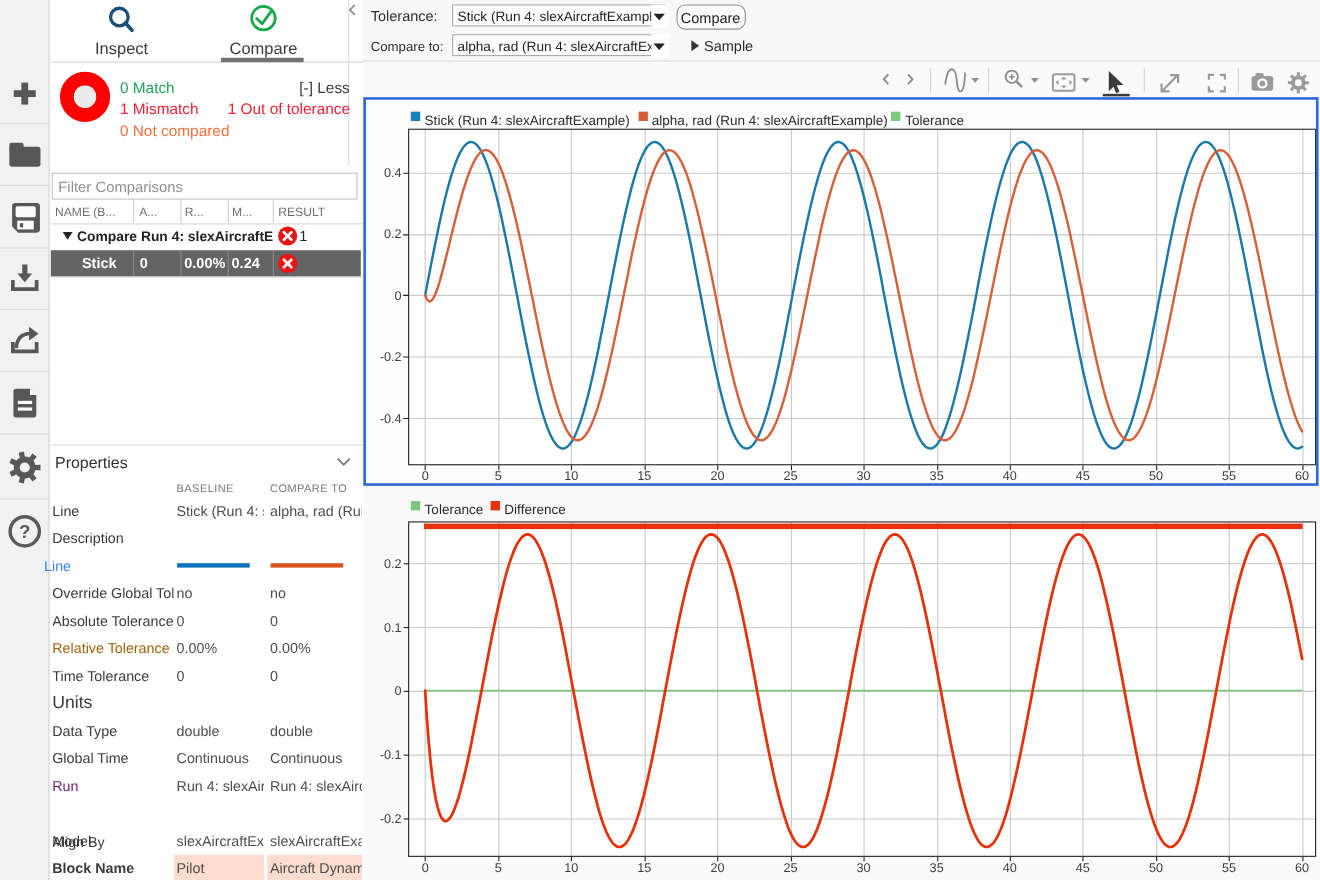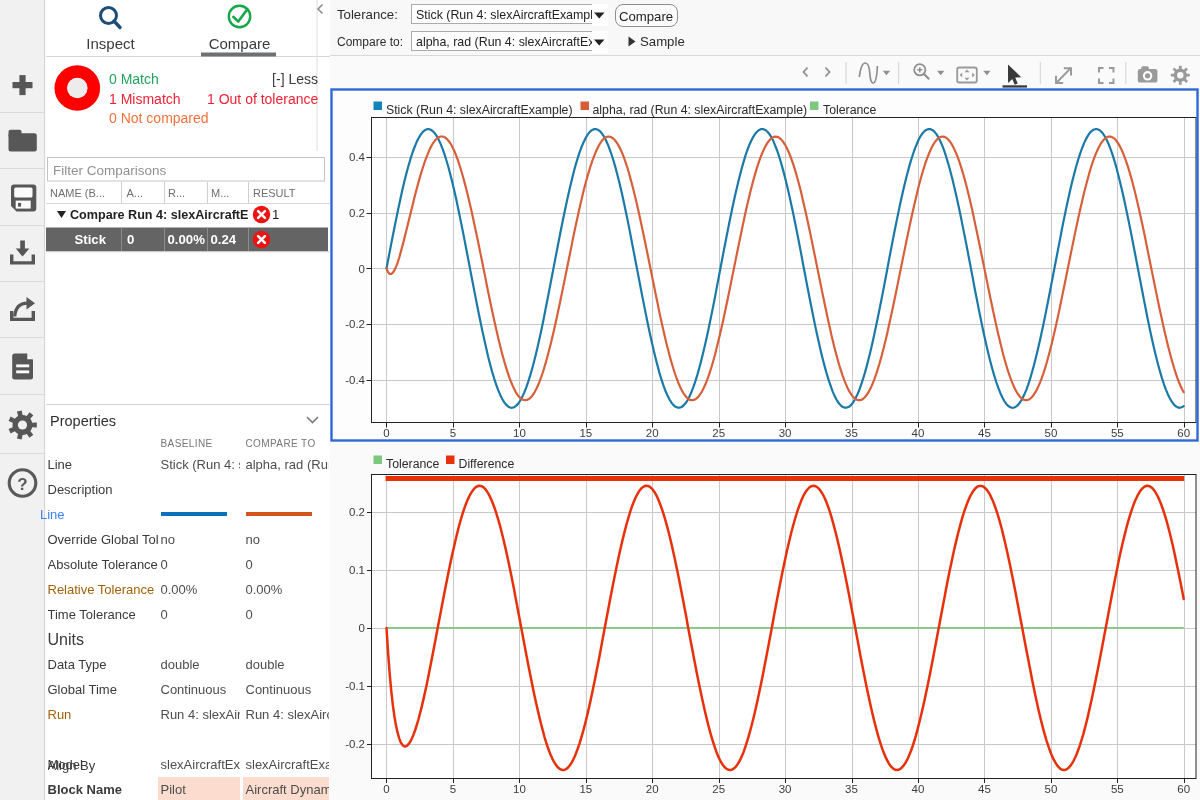--- a/index.html
+++ b/index.html
@@ -116,21 +116,21 @@
 <div style="position:absolute;left:243px;top:601.7px;width:86px;height:25px;line-height:25px;font-size:13px;color:#4d4d4d;white-space:nowrap;overflow:hidden"><span style="padding-left:2.5px">0</span></div>
 <div style="position:absolute;left:47.5px;top:626.8px;width:110.5px;height:25px;line-height:25px;font-size:16px;color:#3a3a3a;white-space:nowrap;overflow:hidden">Units</div>
 <div style="position:absolute;left:158px;top:626.8px;width:82px;height:25px;line-height:25px;font-size:13px;color:#4d4d4d;white-space:nowrap;overflow:hidden"><span style="padding-left:2.5px"></span></div>
 <div style="position:absolute;left:243px;top:626.8px;width:86px;height:25px;line-height:25px;font-size:13px;color:#4d4d4d;white-space:nowrap;overflow:hidden"><span style="padding-left:2.5px"></span></div>
 <div style="position:absolute;left:47.5px;top:651.8px;width:110.5px;height:25px;line-height:25px;font-size:13px;color:#3a3a3a;white-space:nowrap;overflow:hidden">Data Type</div>
 <div style="position:absolute;left:158px;top:651.8px;width:82px;height:25px;line-height:25px;font-size:13px;color:#4d4d4d;white-space:nowrap;overflow:hidden"><span style="padding-left:2.5px">double</span></div>
 <div style="position:absolute;left:243px;top:651.8px;width:86px;height:25px;line-height:25px;font-size:13px;color:#4d4d4d;white-space:nowrap;overflow:hidden"><span style="padding-left:2.5px">double</span></div>
 <div style="position:absolute;left:47.5px;top:676.9px;width:110.5px;height:25px;line-height:25px;font-size:13px;color:#3a3a3a;white-space:nowrap;overflow:hidden">Global Time</div>
 <div style="position:absolute;left:158px;top:676.9px;width:82px;height:25px;line-height:25px;font-size:13px;color:#4d4d4d;white-space:nowrap;overflow:hidden"><span style="padding-left:2.5px">Continuous</span></div>
 <div style="position:absolute;left:243px;top:676.9px;width:86px;height:25px;line-height:25px;font-size:13px;color:#4d4d4d;white-space:nowrap;overflow:hidden"><span style="padding-left:2.5px">Continuous</span></div>
-<div style="position:absolute;left:47.5px;top:701.9px;width:110.5px;height:25px;line-height:25px;font-size:13px;color:#a16207;white-space:nowrap;overflow:hidden">Run</div>
+<div style="position:absolute;left:47.5px;top:701.9px;width:110.5px;height:25px;line-height:25px;font-size:13px;color:#701a75;white-space:nowrap;overflow:hidden">Run</div>
 <div style="position:absolute;left:158px;top:701.9px;width:82px;height:25px;line-height:25px;font-size:13px;color:#4d4d4d;white-space:nowrap;overflow:hidden"><span style="padding-left:2.5px">Run 4: slexAircraftExample</span></div>
 <div style="position:absolute;left:243px;top:701.9px;width:86px;height:25px;line-height:25px;font-size:13px;color:#4d4d4d;white-space:nowrap;overflow:hidden"><span style="padding-left:2.5px">Run 4: slexAircraftExample</span></div>
 <div style="position:absolute;left:47.5px;top:753px;width:110.5px;height:25px;line-height:25px;font-size:13px;color:#3a3a3a;white-space:nowrap;overflow:hidden">Align By</div>
 <div style="position:absolute;left:158px;top:726.9px;width:82px;height:25px;line-height:25px;font-size:13px;color:#4d4d4d;white-space:nowrap;overflow:hidden"><span style="padding-left:2.5px"></span></div>
 <div style="position:absolute;left:243px;top:726.9px;width:86px;height:25px;line-height:25px;font-size:13px;color:#4d4d4d;white-space:nowrap;overflow:hidden"><span style="padding-left:2.5px"></span></div>
 <div style="position:absolute;left:47.5px;top:752.0px;width:110.5px;height:25px;line-height:25px;font-size:13px;color:#3a3a3a;white-space:nowrap;overflow:hidden">Model</div>
 <div style="position:absolute;left:158px;top:752.0px;width:82px;height:25px;line-height:25px;font-size:13px;color:#4d4d4d;white-space:nowrap;overflow:hidden"><span style="padding-left:2.5px">slexAircraftExample</span></div>
 <div style="position:absolute;left:243px;top:752.0px;width:86px;height:25px;line-height:25px;font-size:13px;color:#4d4d4d;white-space:nowrap;overflow:hidden"><span style="padding-left:2.5px">slexAircraftExample</span></div>
 <div style="position:absolute;left:47.5px;top:777.0px;width:110.5px;height:25px;line-height:25px;font-size:13px;color:#3a3a3a;font-weight:bold;white-space:nowrap;overflow:hidden">Block Name</div>
 <div style="position:absolute;left:158px;top:777.0px;width:82px;height:25px;background:#fbdcce;line-height:25px;font-size:13px;color:#4d4d4d;white-space:nowrap;overflow:hidden"><span style="padding-left:2.5px">Pilot</span></div>

